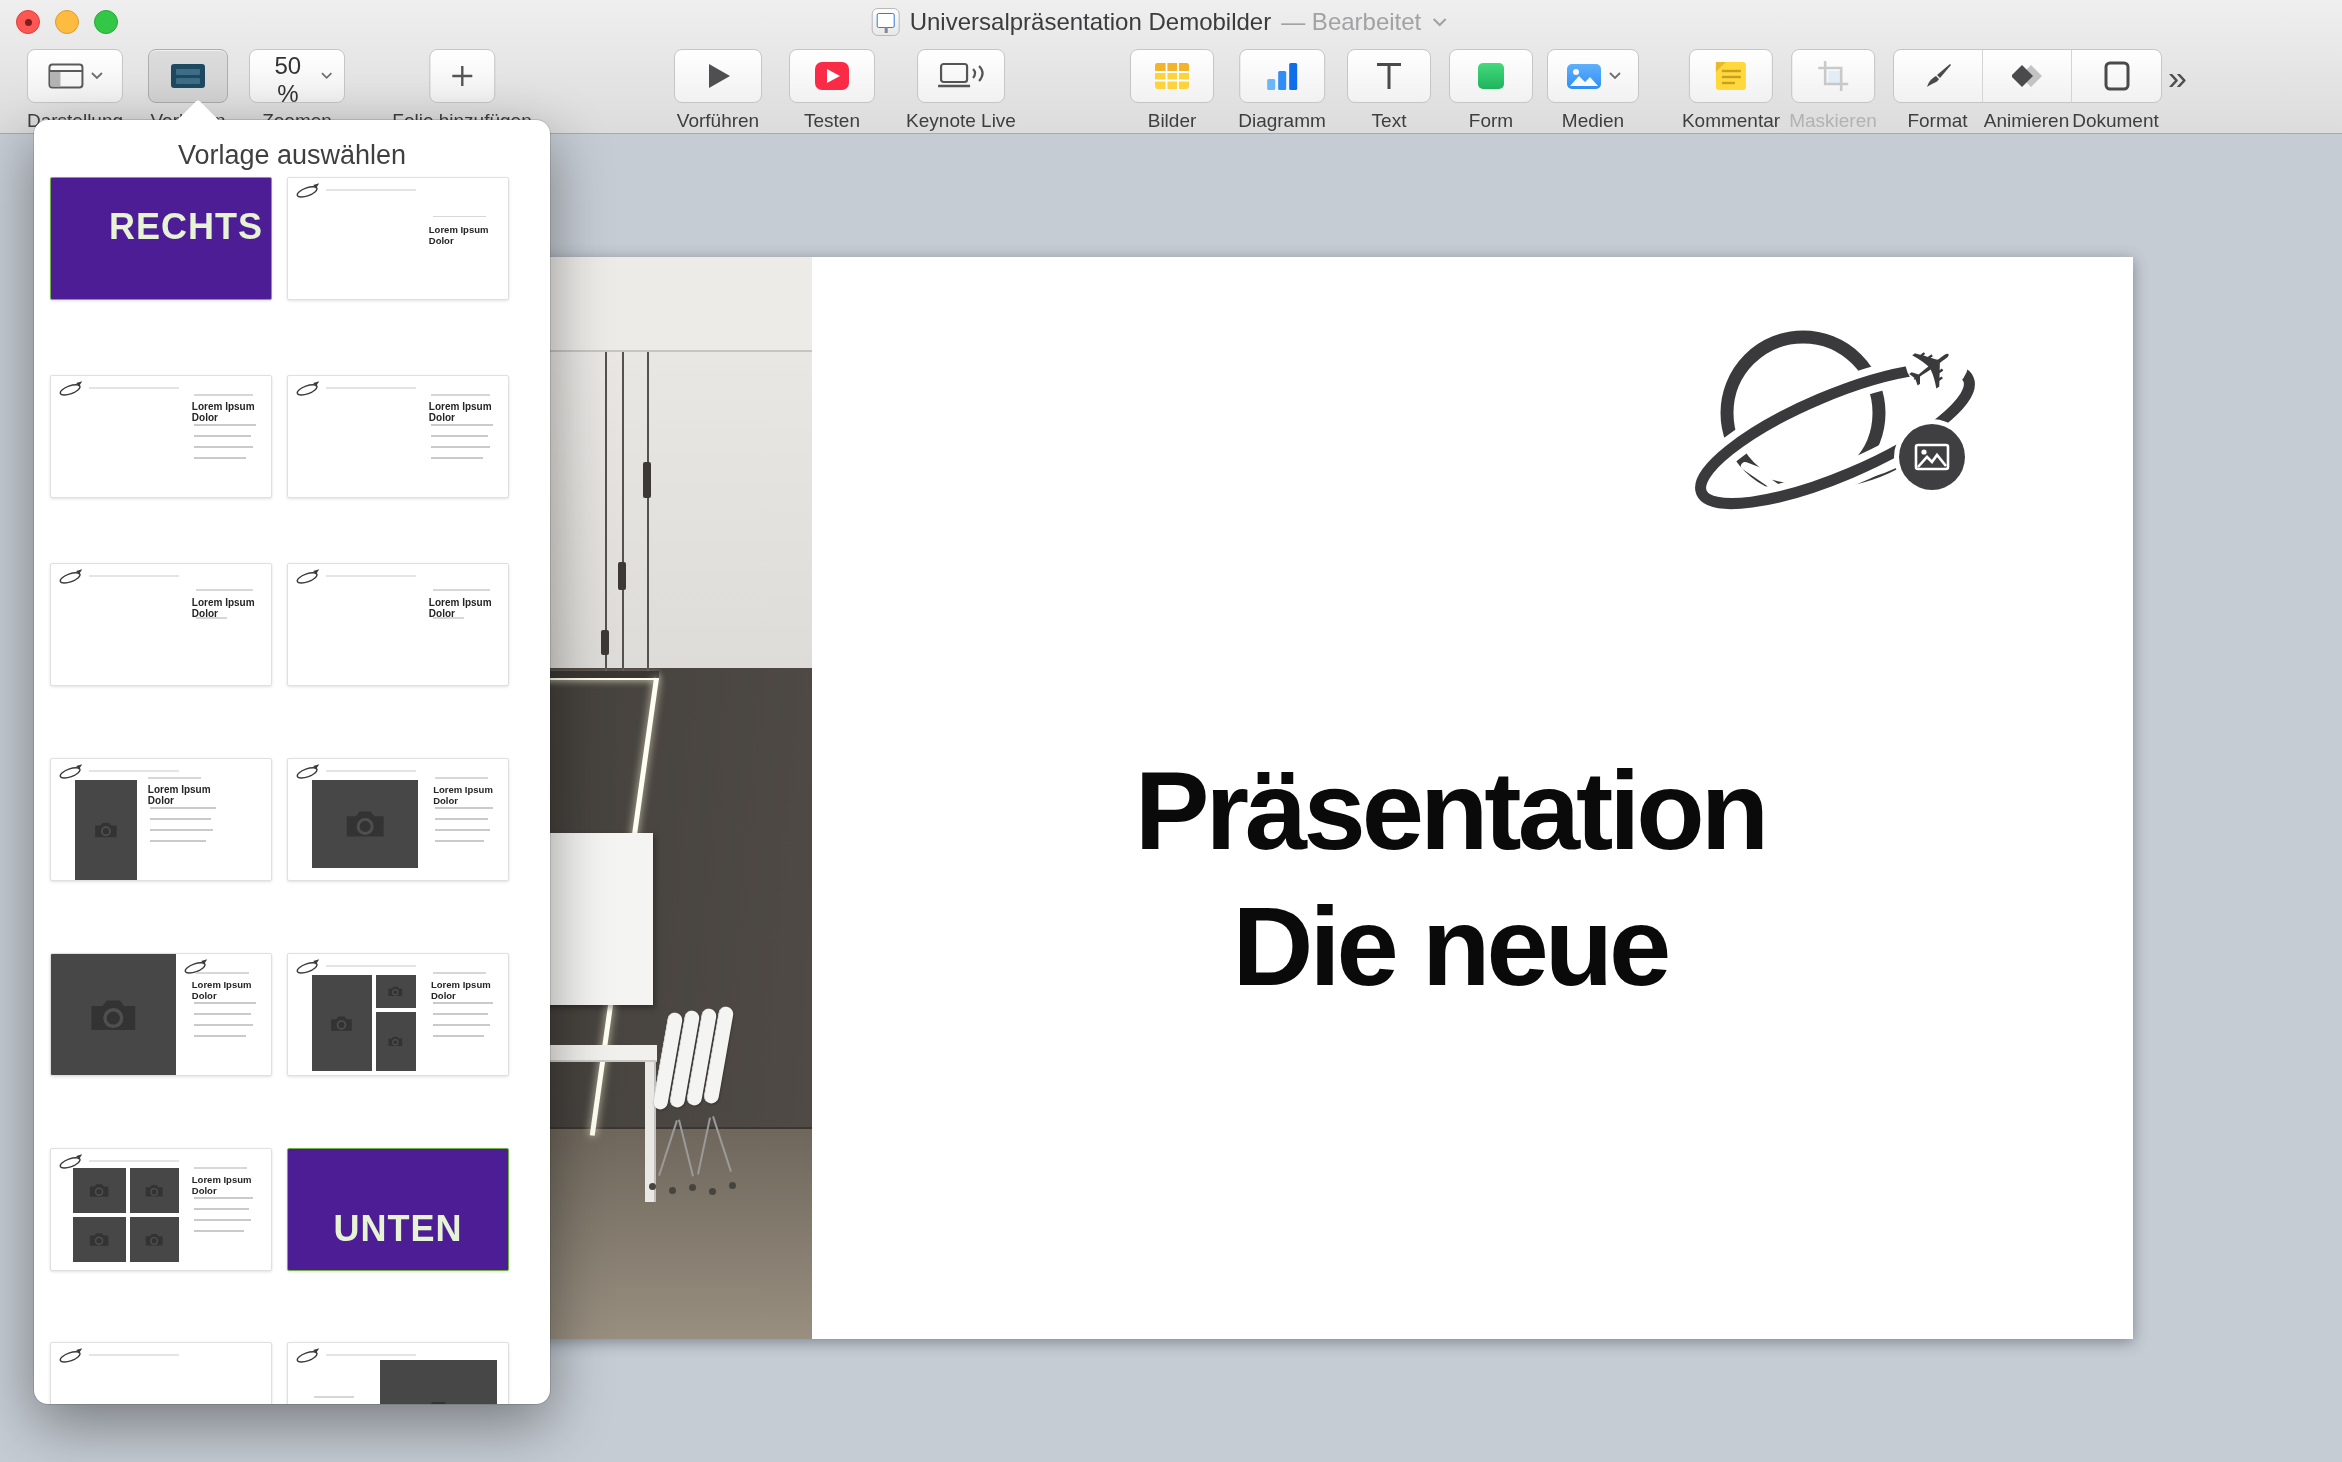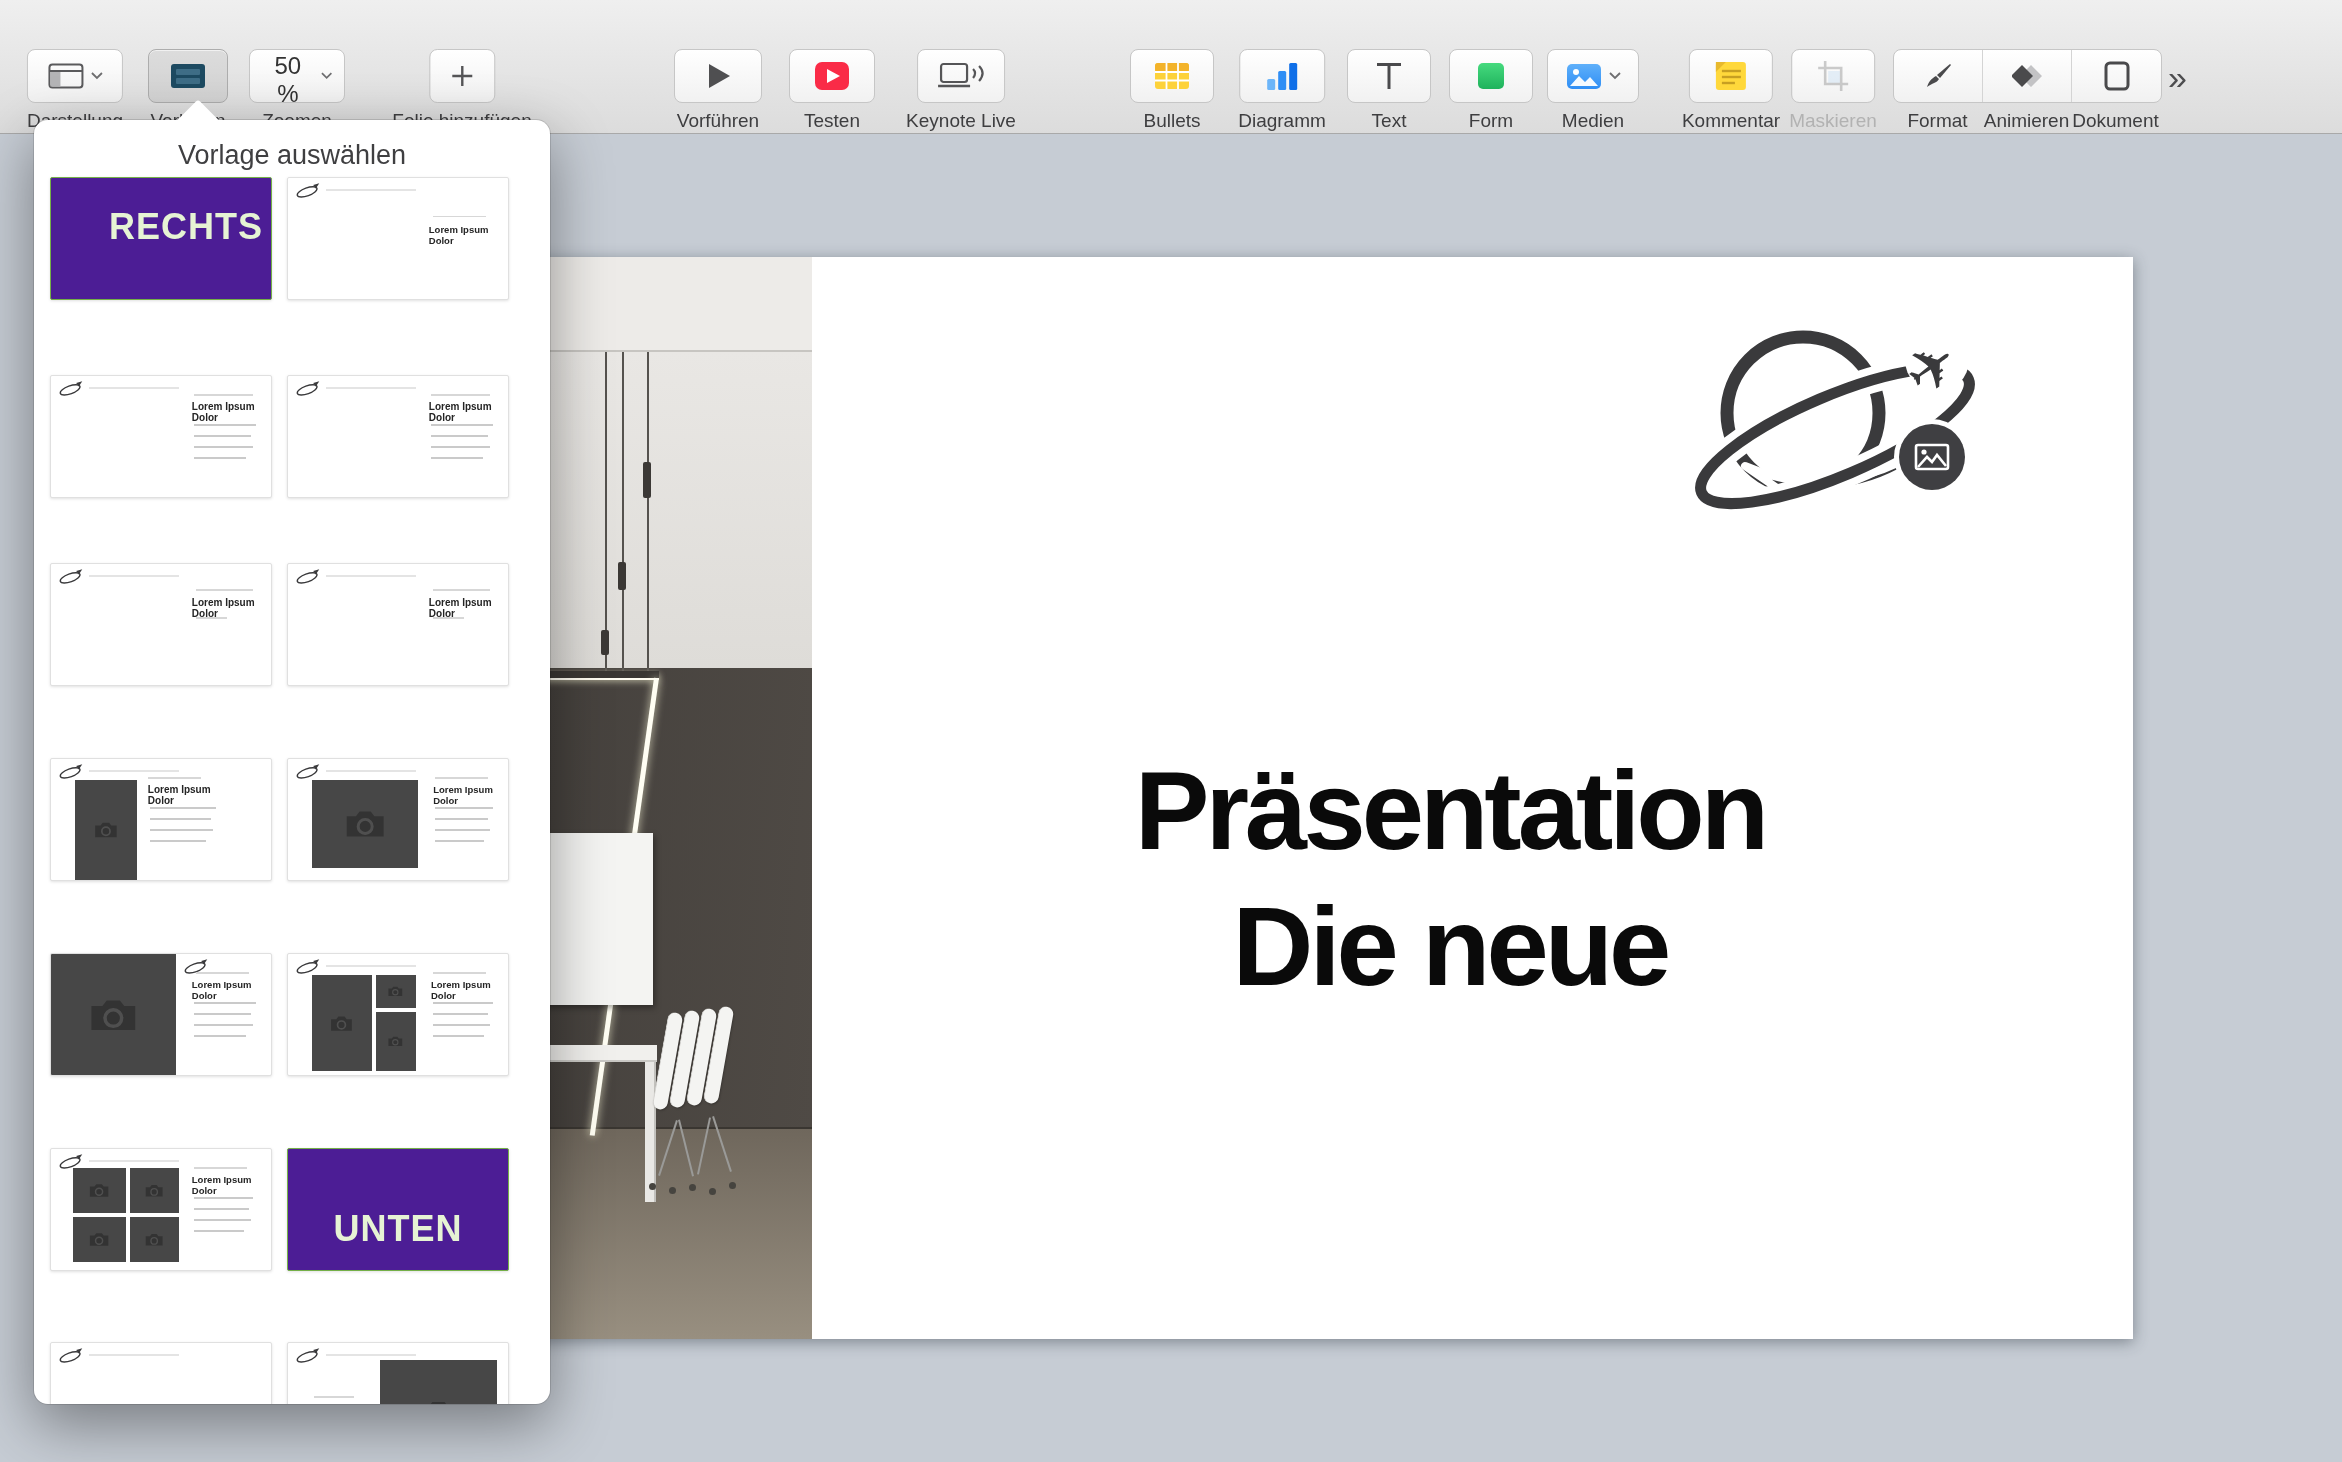--- a/index.html
+++ b/index.html
@@ -180,20 +180,35 @@
         </div>
         <div class="slide-title">
           <div>Präsentation</div>
           <div>Die neue</div>
         </div>
       </div>
     </div>
   </div>
 
   <div class="chrome">
+    <div class="titlebar">
+      <div class="traffic">
+        <div class="tl red"></div>
+        <div class="tl yellow"></div>
+        <div class="tl green"></div>
+      </div>
+      <div class="title-center">
+        <span class="appicon"></span>
+        <span class="wtitle">Universalpräsentation Demobilder</span>
+        <span class="wtitle-suffix">— Bearbeitet</span>
+        <svg class="chev-svg" width="16" height="10" viewBox="0 0 16 10">
+          <polyline points="2,2 8,8 14,2" fill="none" stroke="#a2a2a4" stroke-width="2"></polyline>
+        </svg>
+      </div>
+    </div>
 
     <div class="tb centered" style="left:75px">
       <button class="tbtn" style="width:96px">
         <svg width="36" height="26" viewBox="0 0 36 26">
           <rect x="1.5" y="1.5" width="33" height="23" rx="3" fill="none" stroke="#5a5a5c" stroke-width="2"></rect>
           <line x1="1.5" y1="8" x2="34.5" y2="8" stroke="#5a5a5c" stroke-width="2"></line>
           <rect x="2.5" y="9" width="10" height="14.5" fill="#b4b4b6"></rect>
         </svg>
         <svg width="12" height="8" viewBox="0 0 12 8">
           <polyline points="1,1 6,6 11,1" fill="none" stroke="#6e6e70" stroke-width="1.8"></polyline>
@@ -268,21 +283,21 @@
       <button class="tbtn" style="width:84px">
         <svg width="36" height="28" viewBox="0 0 36 28">
           <rect x="1" y="1" width="34" height="26" rx="3" fill="#fdd23a"></rect>
           <rect x="1" y="1" width="34" height="9" rx="3" fill="#f3b32a"></rect>
           <line x1="12.5" y1="1" x2="12.5" y2="27" stroke="#ffffff" stroke-width="1.8"></line>
           <line x1="24" y1="1" x2="24" y2="27" stroke="#ffffff" stroke-width="1.8"></line>
           <line x1="1" y1="10" x2="35" y2="10" stroke="#ffffff" stroke-width="1.8"></line>
           <line x1="1" y1="18.5" x2="35" y2="18.5" stroke="#ffffff" stroke-width="1.8"></line>
         </svg>
       </button>
-      <div class="tlabel">Bullets</div>
+      <div class="tlabel">Bilder</div>
     </div>
 
     <div class="tb centered" style="left:1282px">
       <button class="tbtn" style="width:86px">
         <svg width="34" height="30" viewBox="0 0 34 30">
           <rect x="2" y="18" width="8" height="11" rx="1.5" fill="#6cb5f9"></rect>
           <rect x="13" y="10" width="8" height="19" rx="1.5" fill="#2f8ef5"></rect>
           <rect x="24" y="2" width="8" height="27" rx="1.5" fill="#0f6fe8"></rect>
         </svg>
       </button>

